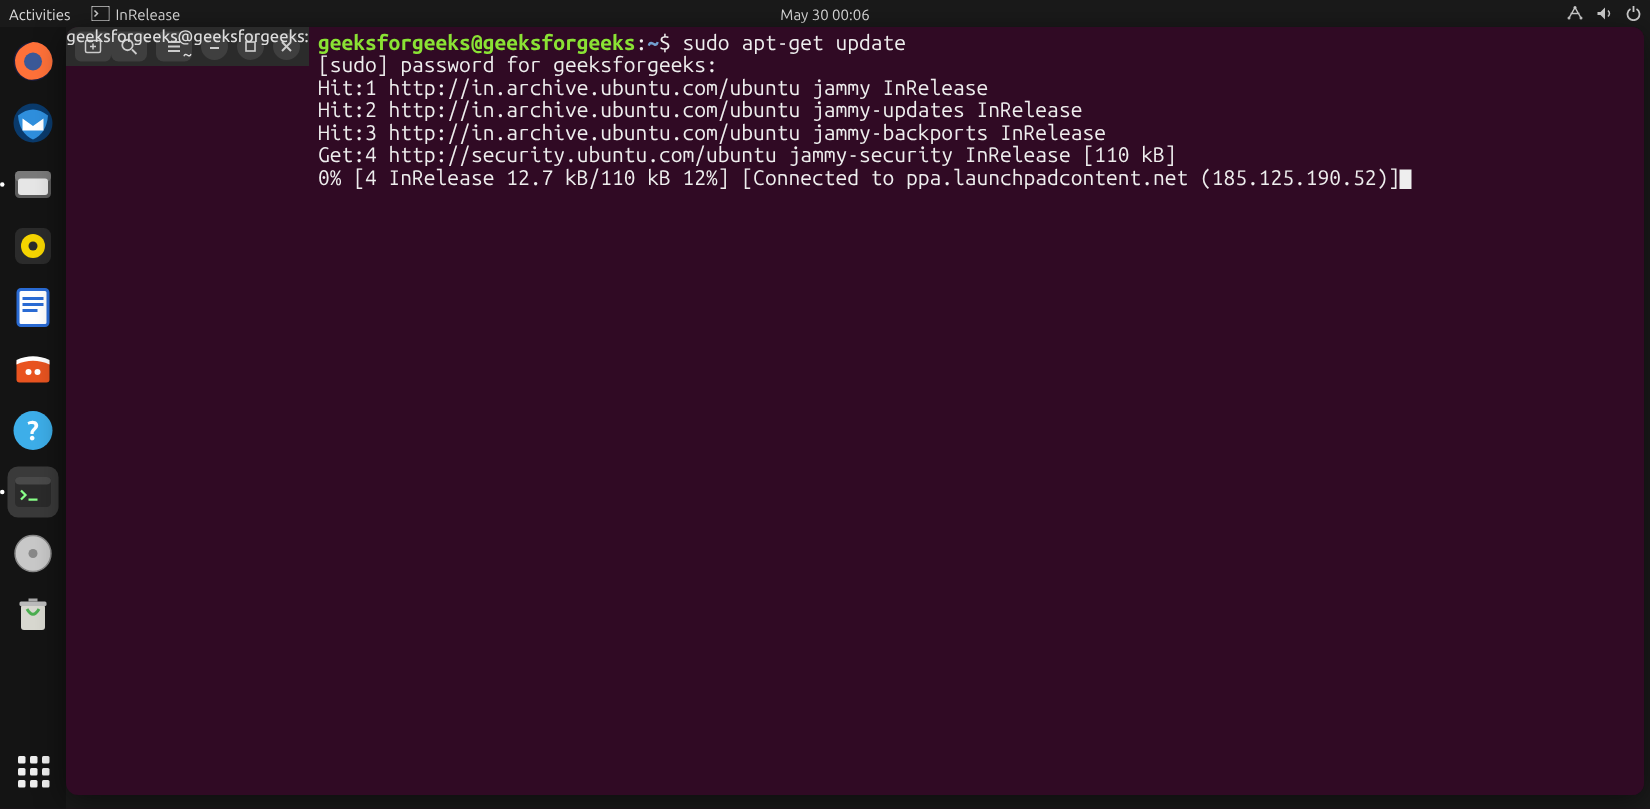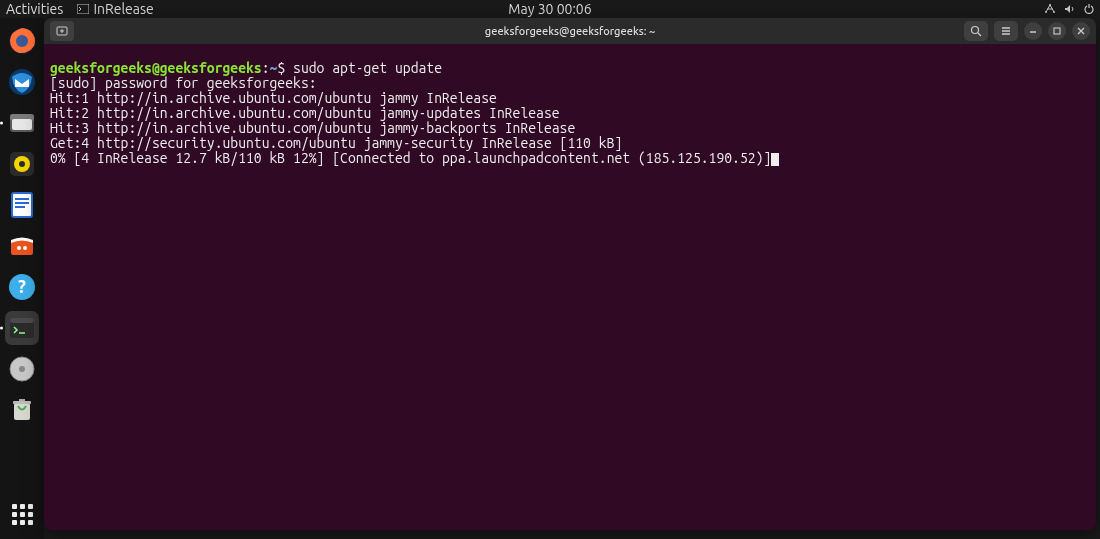--- a/index.html
+++ b/index.html
@@ -3,21 +3,21 @@
 <meta charset="utf-8">
 <style>
   * { margin: 0; padding: 0; box-sizing: border-box; }
   html, body { width: 1100px; height: 539px; overflow: hidden; font-family: "Ubuntu", "DejaVu Sans", sans-serif; background: #1a1a1a; }
 
   
   .topbar {
     height: 18px;
     background: #1a1a1a;
     color: #ddd;
-    font-size: 14px;
+    font-size: 10px;
     display: flex;
     align-items: center;
     justify-content: space-between;
     padding: 0 6px;
   }
   .topbar-left { display: flex; align-items: center; gap: 14px; }
   .topbar-left .item { display: inline-flex; align-items: center; gap: 4px; cursor: pointer; }
   .topbar-center { position: absolute; left: 50%; transform: translateX(-50%); }
   .topbar-right { display: flex; align-items: center; gap: 8px; }
   .tri-icon svg { display: block; }
@@ -66,21 +66,21 @@
 
   
   .window {
     position: absolute;
     left: 44px; top: 18px; right: 4px;
     height: 512px;
     background: #300a24;
     border-radius: 8px;
     overflow: hidden;
     display: flex;
-    flex-direction: column;
+    flex-direction: row;
     box-shadow: 0 4px 20px rgba(0,0,0,0.5);
   }
   .titlebar {
     height: 26px;
     background: #2b2b2b;
     display: flex;
     align-items: center;
     color: #ddd;
     font-size: 11px;
     position: relative;
@@ -123,21 +123,20 @@
   
   .term {
     flex: 1;
     padding: 3px 6px;
     font-family: "Ubuntu Mono", "DejaVu Sans Mono", monospace;
     font-size: 14px;
     line-height: 15px;
     color: #eee;
     white-space: pre;
     background: #300a24;
-    margin-top: 14px;
   }
   .p-user { color: #8ae234; font-weight: bold; }
   .p-colon { color: #eee; }
   .p-path { color: #729fcf; font-weight: bold; }
   .p-cmd { color: #eee; }
   .cursor-block {
     display:inline-block;
     width: 8px; height: 13px;
     background: #eee;
     vertical-align: text-bottom;

